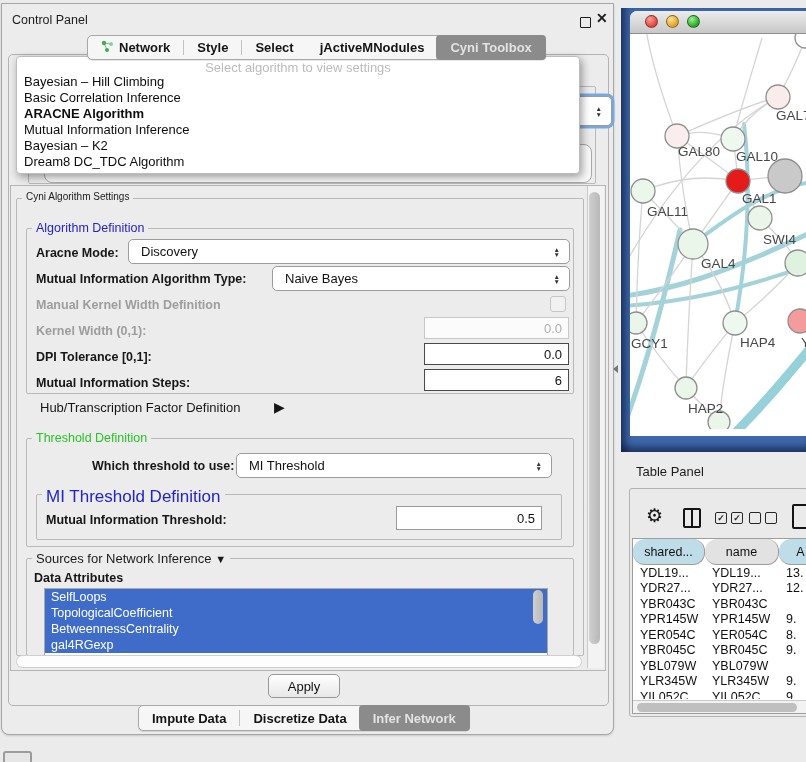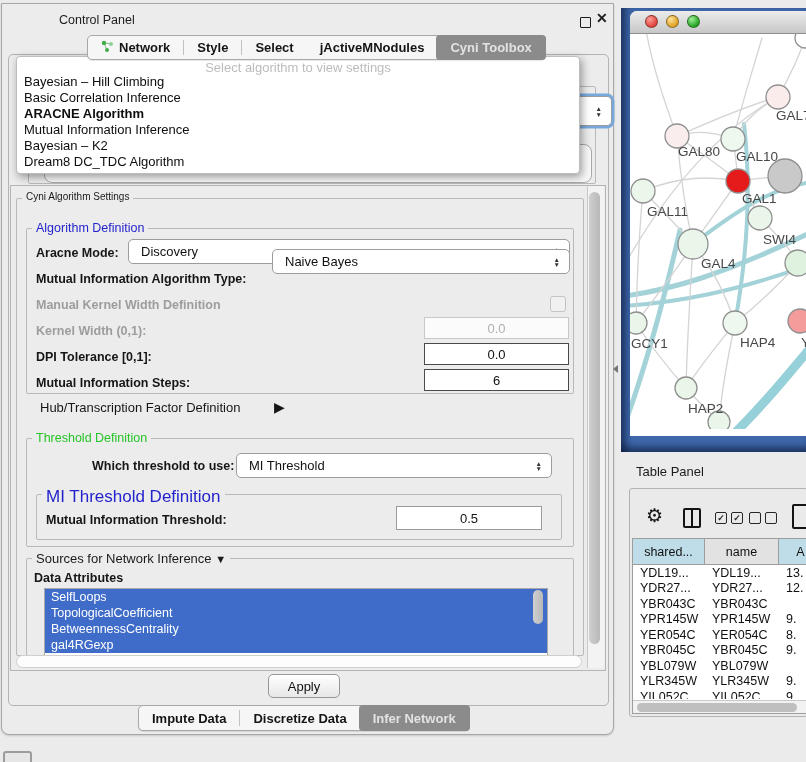--- a/index.html
+++ b/index.html
@@ -1,21 +1,21 @@
 <!DOCTYPE html>
 <html><head>
 <meta charset="utf-8">
 <style>
   html,body{margin:0;padding:0;background:#ebebeb;}
   #screen{position:relative;width:806px;height:762px;background:#ebebeb;
     font-family:"Liberation Sans",sans-serif;overflow:hidden;color:#1a1a1a;}
   
   .cp{position:absolute;left:1px;top:3px;width:611px;height:730px;background:#ececec;
     border:1px solid #a6a6a6;border-radius:0 0 8px 8px;box-shadow:0 1px 2px rgba(0,0,0,.15);}
-  .cp-title{position:absolute;left:10px;top:9px;font-size:12.5px;color:#1c1c1c;margin-left:47px;}
+  .cp-title{position:absolute;left:10px;top:9px;font-size:12.5px;color:#1c1c1c;}
   .win-float{position:absolute;left:578px;top:13px;width:9px;height:9px;border:1.6px solid #1c1c1c;border-radius:1px;background:transparent;}
   .win-close{position:absolute;left:594px;top:6px;font-size:14px;font-weight:bold;color:#1c1c1c;}
   .cp-body{position:absolute;left:6px;top:50px;width:599px;height:650px;border:1px solid #b3b3b3;border-radius:5px;background:#ececec;}
   
   .tabstrip{position:absolute;display:flex;align-items:stretch;background:#f6f6f6;border:1px solid #a8a8a8;
     border-radius:5px;height:23px;font-size:13px;font-weight:bold;z-index:60;box-shadow:0 1px 1px rgba(0,0,0,.1);}
   .tab{display:flex;align-items:center;gap:5px;padding:0 13px;color:#151515;cursor:default;white-space:nowrap;}
   .tab.sel{background:#8b8b8b;color:#e3e3e3;border-radius:4px;margin:-1px;padding:0 14px;}
   .tab-sep{width:1px;background:#c2c2c2;margin:4px 0;}
   
@@ -35,21 +35,21 @@
   .dd-ph{position:absolute;top:3px;left:0;right:0;text-align:center;color:#bcbcbc;font-size:13px;}
   .dd-items{position:absolute;top:17px;left:5px;right:5px;}
   .dd-item{font-size:13px;line-height:16px;color:#0d0d0d;padding-left:2px;white-space:nowrap;}
   .dd-item.b{font-weight:bold;}
   
   .pane{position:absolute;left:10px;top:185px;width:594px;height:484px;border:1px solid #b5b5b5;background:#ececec;}
   .lbl{position:absolute;font-size:12.5px;font-weight:bold;color:#161616;white-space:nowrap;}
   .lbl.dis{color:#9d9d9d;}
   .lbl.plain{font-weight:normal;font-size:13px;}
   .field{position:absolute;background:#fff;border:1px solid #9a9a9a;font-size:13px;display:flex;align-items:center;
-    justify-content:center;padding:0 6px;color:#111;}
+    justify-content:flex-end;padding:0 6px;color:#111;}
   .field.dark{border:1.5px solid #4a4a4a;}
   .field.dis{background:#fbfbfb;border:1px solid #c8c8c8;color:#b0b0b0;}
   .chk{position:absolute;width:14px;height:14px;border:1px solid #c4c4c4;border-radius:3px;background:#f1f1f1;}
   .attr-list{position:absolute;background:#fff;border:1px solid #a9a9a9;overflow:hidden;}
   .attr-item{height:16px;line-height:16px;background:#3e6cc8;color:#fff;font-size:12.5px;padding-left:6px;white-space:nowrap;}
   .vsb-track{position:absolute;background:#f3f3f3;border-left:1px solid #c9c9c9;}
   .vsb-thumb{position:absolute;background:linear-gradient(to right,#cfcfcf,#b8b8b8);border-radius:6px;}
   .hsb-pill{position:absolute;background:#fdfdfd;border:1px solid #cfcfcf;border-radius:7px;}
   .btn{position:absolute;border:1px solid #979797;border-radius:5px;background:linear-gradient(#ffffff,#e7e7e7);
     font-size:13px;display:flex;align-items:center;justify-content:center;color:#111;}
@@ -70,21 +70,21 @@
   .gear{position:absolute;font-size:19px;color:#141414;line-height:19px;}
   .split-ic{position:absolute;width:14px;height:16px;border:2.2px solid #141414;border-radius:2px;}
   .split-ic::after{content:"";position:absolute;left:5.5px;top:0;width:2.2px;height:16px;background:#141414;}
   .cb-pair{position:absolute;display:flex;gap:4px;}
   .cb{width:10px;height:10px;border:1.6px solid #262626;border-radius:2px;font-size:9px;line-height:10px;
     text-align:center;font-weight:bold;color:#262626;}
   .file-ic{position:absolute;width:17px;height:21px;border:2.2px solid #141414;border-radius:2px;background:#eaeaea;}
   .tbl{position:absolute;left:632px;top:538px;width:174px;height:174px;border:1px solid #9d9d9d;background:#fff;overflow:hidden;}
   .tbl-head{position:absolute;left:0;top:0;height:26px;display:flex;}
   .th{box-sizing:border-box;border-right:1px solid #9d9d9d;border-bottom:1px solid #9d9d9d;background:#e2e2e2;
-    display:flex;align-items:center;justify-content:center;font-size:12.5px;color:#111;height:26px;}
+    display:flex;align-items:center;justify-content:center;font-size:12.5px;color:#111;height:26px;border-radius:12px;}
   .th.hl{background:#bfdde8;}
   .tbl-body{position:absolute;left:0;top:26px;width:240px;height:134px;overflow:hidden;}
   .tr{display:flex;height:15.5px;align-items:center;}
   .td{box-sizing:border-box;padding-left:7px;font-size:12.5px;color:#111;white-space:nowrap;overflow:hidden;}
   .tbl-hsb{position:absolute;left:0px;top:161px;width:174px;height:13px;background:#f2f2f2;border-top:1px solid #c9c9c9;}
   .tbl-hsb-thumb{position:absolute;left:4px;top:2px;width:160px;height:9px;background:#bfbfbf;border-radius:5px;}
   .corner-ic{position:absolute;left:3px;top:751px;width:25px;height:19px;border:2px solid #9c9c9c;border-radius:3px;background:#e6e6e6;}
 </style>
 </head>
 <body>
@@ -153,21 +153,21 @@
   <div class="grp" style="left:26px;top:228px;width:546px;height:164px;"></div>
   <div class="grp-title t-blue" style="position:absolute;left:32px;top:221px;background:#ececec;padding:0 4px;font-size:12.5px;">Algorithm Definition</div>
 
   <div class="lbl" style="left:36px;top:246px;">Aracne Mode:</div>
   <div class="combo" style="left:128px;top:239px;width:406px;height:23px;">
     <span>Discovery</span>
     <span class="arr">▲<br>▼</span>
   </div>
 
   <div class="lbl" style="left:36px;top:272px;">Mutual Information Algorithm Type:</div>
-  <div class="combo" style="left:272px;top:249px;width:262px;height:23px;align-items:center;">
+  <div class="combo" style="left:272px;top:266px;width:262px;height:23px;align-items:center;">
     <span>Naive Bayes</span>
     <span class="arr">▲<br>▼</span>
   </div>
 
   <div class="lbl dis" style="left:36px;top:298px;">Manual Kernel Width Definition</div>
   <div class="chk" style="left:550px;top:296px;"></div>
 
   <div class="lbl dis" style="left:36px;top:324px;">Kernel Width (0,1):</div>
   <div class="field dis" style="left:424px;top:317px;width:131px;height:20px;">
     <span>0.0</span>

